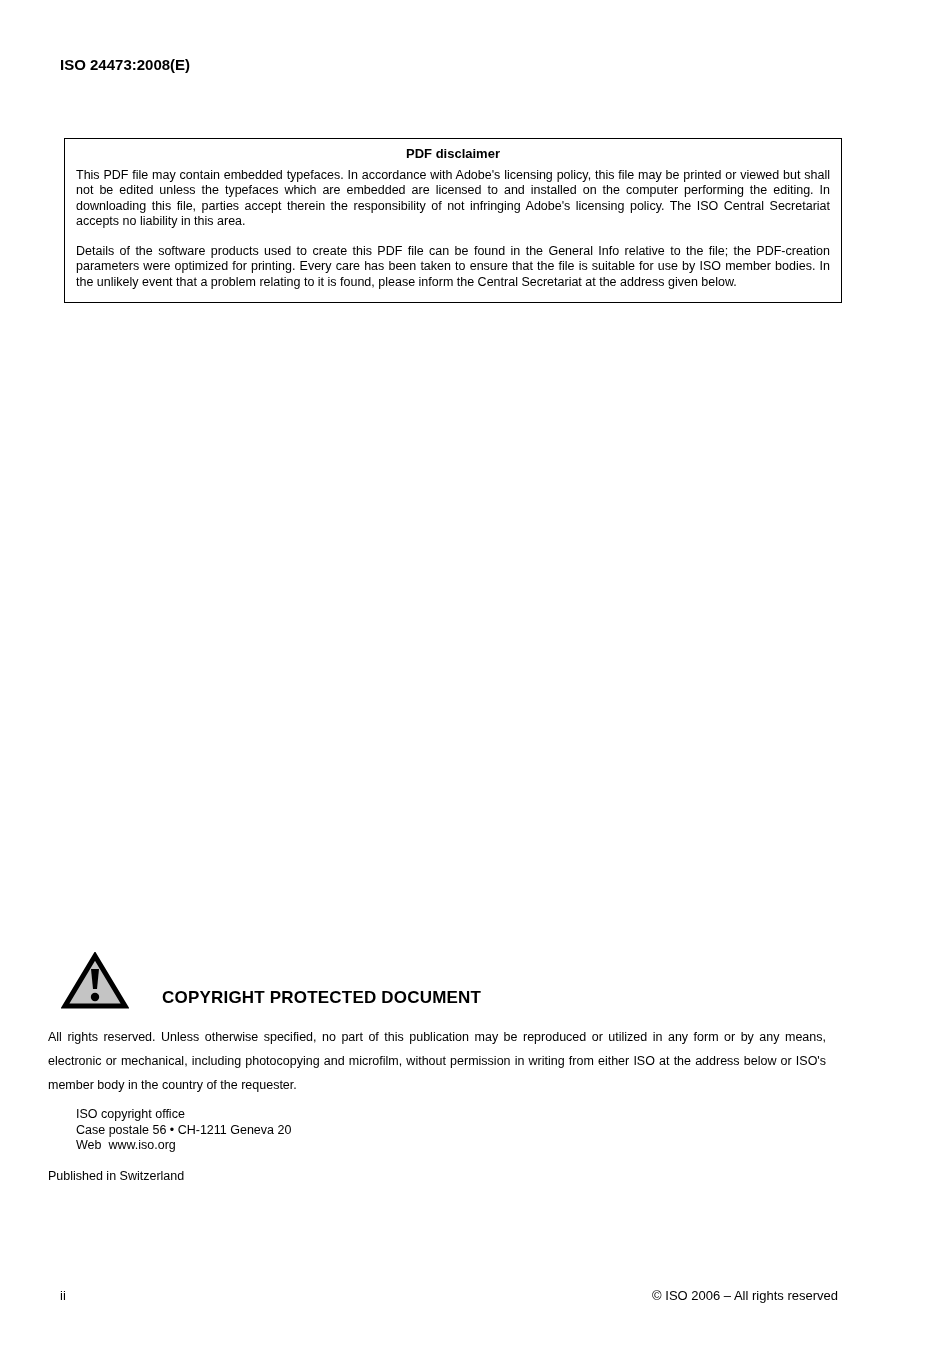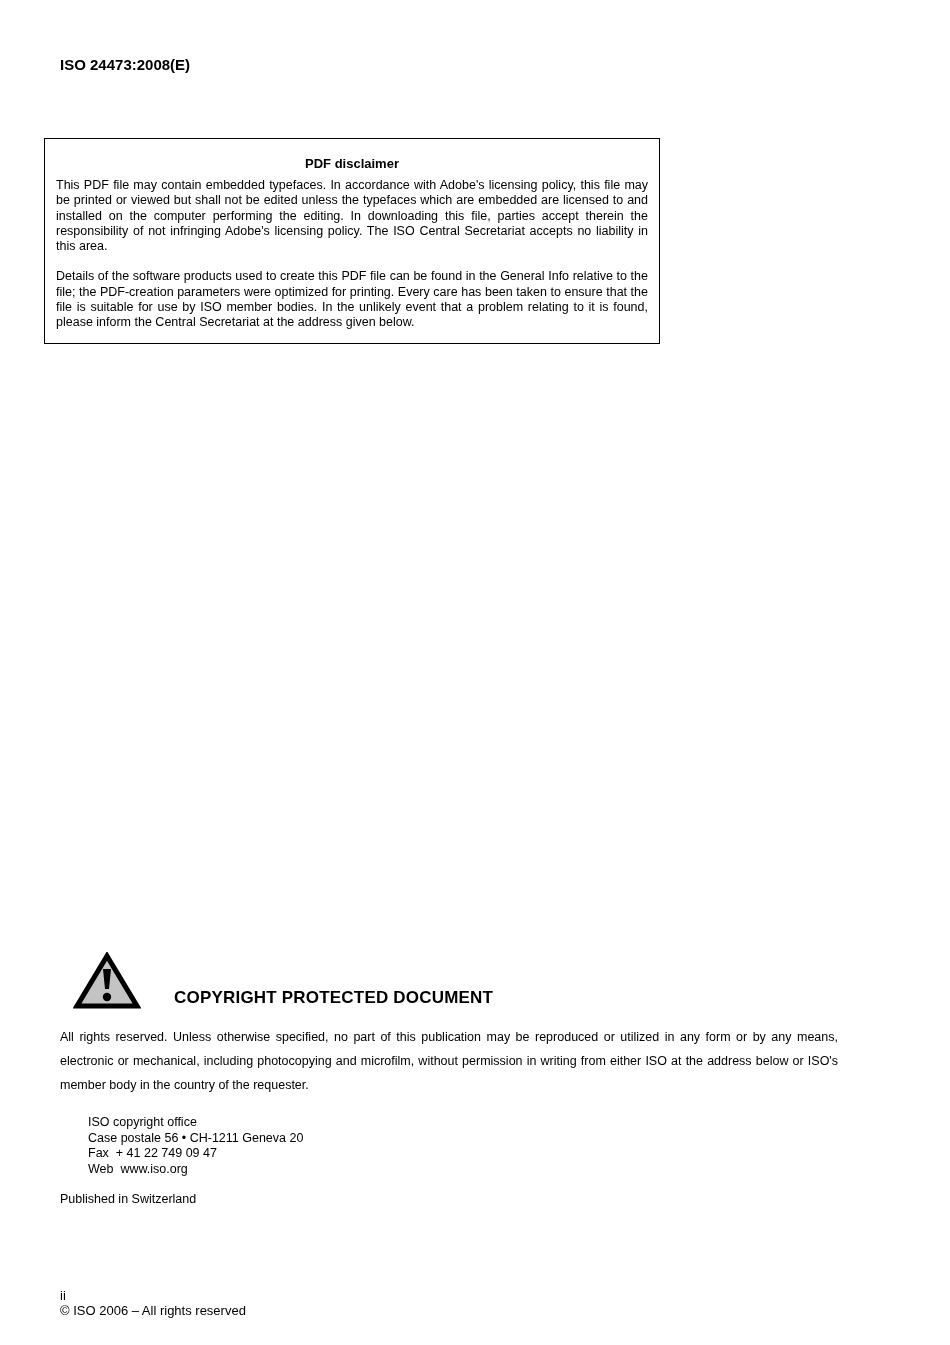--- a/index.html
+++ b/index.html
@@ -14,43 +14,43 @@
   }
   .doc-header {
     position: absolute;
     left: 60px;
     top: 56px;
     font-size: 15px;
     font-weight: bold;
   }
   .disclaimer-box {
     position: absolute;
-    left: 44px;
+    left: 64px;
     top: 138px;
-    width: 616px;
+    width: 778px;
     border: 1.5px solid #000;
-    padding: 17px 11px 12px 11px;
+    padding: 7px 11px 12px 11px;
   }
   .disclaimer-title {
     text-align: center;
     font-size: 13px;
     font-weight: bold;
     margin-bottom: 7px;
   }
   .disclaimer-box p {
     font-size: 12.5px;
     line-height: 15.3px;
     text-align: justify;
     margin-bottom: 15px;
   }
   .disclaimer-box p:last-child { margin-bottom: 0; }
 
   .copyright-section {
     position: absolute;
-    left: 60px;
+    left: 48px;
     top: 952px;
     width: 778px;
   }
   .heading-row {
     display: flex;
     align-items: flex-end;
   }
   .warning-triangle {
     margin-left: 13px;
     flex: 0 0 auto;
@@ -68,39 +68,38 @@
     font-size: 12.5px;
     white-space: pre-wrap;
   }
   .rights-text {
     margin-top: 15px;
     font-size: 12.5px;
     line-height: 24px;
     text-align: justify;
   }
   .address-block {
-    margin-top: 18px;
+    margin-top: 10px;
     margin-left: 28px;
     font-size: 12.5px;
     line-height: 15.6px;
   }
   .address-block div { white-space: pre-wrap; }
   .published-line {
     margin-top: 15px;
     font-size: 12.5px;
   }
   .page-footer {
     position: absolute;
     left: 60px;
     top: 1288px;
     width: 778px;
     display: flex;
     justify-content: space-between;
     font-size: 13px;
-    flex-direction: column;
   }
 </style>
 </head>
 <body>
 
 <div class="doc-header">ISO 24473:2008(E)</div>
 
 <div class="disclaimer-box">
   <div class="disclaimer-title">PDF disclaimer</div>
   <p>This PDF file may contain embedded typefaces. In accordance with Adobe's licensing policy, this file may be printed or viewed but shall not be edited unless the typefaces which are embedded are licensed to and installed on the computer performing the editing. In downloading this file, parties accept therein the responsibility of not infringing Adobe's licensing policy. The ISO Central Secretariat accepts no liability in this area.</p>
@@ -116,21 +115,20 @@
     </svg>
     <div class="copyright-heading">COPYRIGHT PROTECTED DOCUMENT</div>
   </div>
 
 
   <p class="rights-text">All rights reserved. Unless otherwise specified, no part of this publication may be reproduced or utilized in any form or by any means, electronic or mechanical, including photocopying and microfilm, without permission in writing from either ISO at the address below or ISO's member body in the country of the requester.</p>
 
   <div class="address-block">
     <div>ISO copyright office</div>
     <div>Case postale 56 • CH-1211 Geneva 20</div>
-    <div>Fax  + 41 22 749 09 47</div>
     <div>Web  www.iso.org</div>
   </div>
 
   <div class="published-line">Published in Switzerland</div>
 </div>
 
 <div class="page-footer">
   <span>ii</span>
   <span>© ISO 2006 – All rights reserved</span>
 </div>

